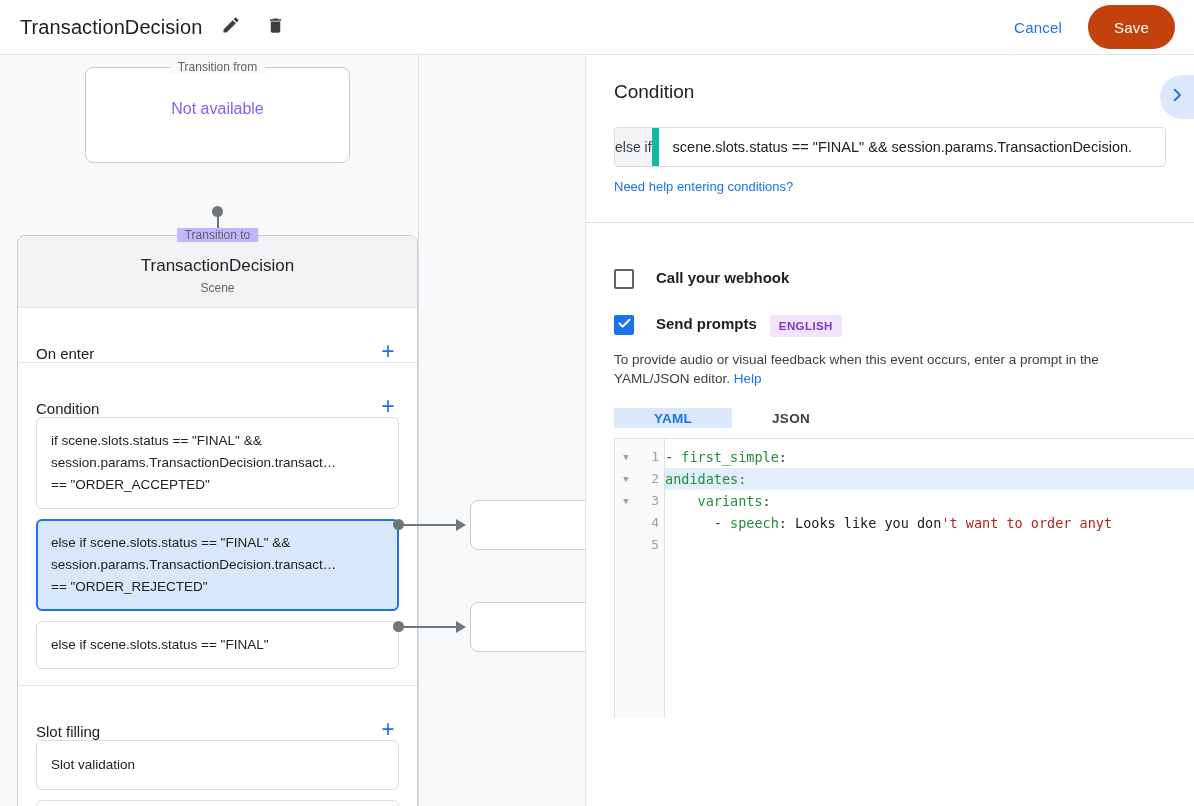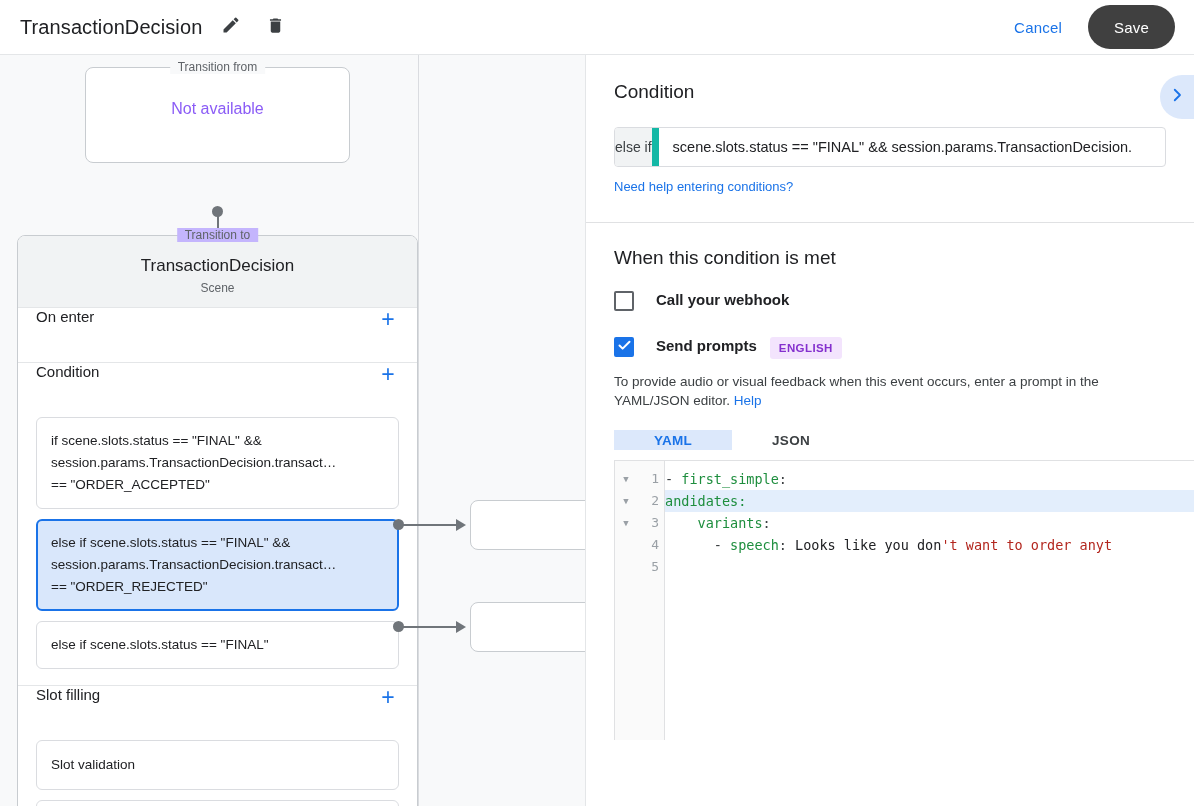--- a/index.html
+++ b/index.html
@@ -33,21 +33,21 @@
   .tb-icon-btn:first-of-type { margin-left: 22px; }
   #topbar-spacer { flex: 1; }
   #cancel-btn {
     font-size: 15px; font-weight: 500; color: #1a73e8;
     background: none; border: none; cursor: pointer;
     padding: 9px 14px; border-radius: 4px; letter-spacing: .2px;
     font-family: "Liberation Sans", sans-serif;
   }
   #save-btn {
     font-size: 15px; font-weight: 500; color: #ffffff;
-    background: #404040; border: none; cursor: pointer;
+    background: #c2410c; border: none; cursor: pointer;
     height: 44px; padding: 0 26px; border-radius: 22px;
     margin-left: 12px; margin-right: 19px; letter-spacing: .2px;
     font-family: "Liberation Sans", sans-serif;
   }
 
   
   #canvas {
     position: absolute; left: 0; top: 55px;
     width: 585px; height: 751px;
     background: #f8f9fa; overflow: hidden;
@@ -118,21 +118,21 @@
     transform: translateX(-50%);
     background: #c4b5fd; padding: 0 8px;
     font-size: 12px; color: #5f6368; white-space: nowrap;
   }
 
   .sec {
     border-bottom: 1px solid #e4e6e8;
     padding: 0 18px 14px 18px;
   }
   .sec-head {
-    display: flex; align-items: flex-start;
+    display: flex; align-items: flex-end;
     height: 54px;
   }
   .sec-title {
     font-size: 15px; color: #202124; flex: 1;
   }
   .sec-plus {
     width: 22px; height: 22px; cursor: pointer;
     display: flex; align-items: center; justify-content: center;
     color: #1a73e8; font-size: 23px; line-height: 1; font-weight: 300;
     user-select: none;
@@ -406,21 +406,20 @@
       <div id="cond-prefix">else if</div>
       <div id="cond-value">scene.slots.status == "FINAL" &amp;&amp; session.params.TransactionDecision.</div>
     </div>
 
     <span id="cond-help">Need help entering conditions?</span>
   </div>
 
   <div id="panel-divider"></div>
 
   <div id="met-section">
-    <div id="met-heading">When this condition is met</div>
 
     <div class="chk-row">
       <div class="chk"></div>
       <div class="chk-label">Call your webhook</div>
     </div>
 
     <div class="chk-row" style="margin-top:26px;">
       <div class="chk checked">
         <span>
           <svg width="15" height="15" viewBox="0 0 24 24" fill="none" stroke="#ffffff" stroke-width="3.2" stroke-linecap="round" stroke-linejoin="round">

